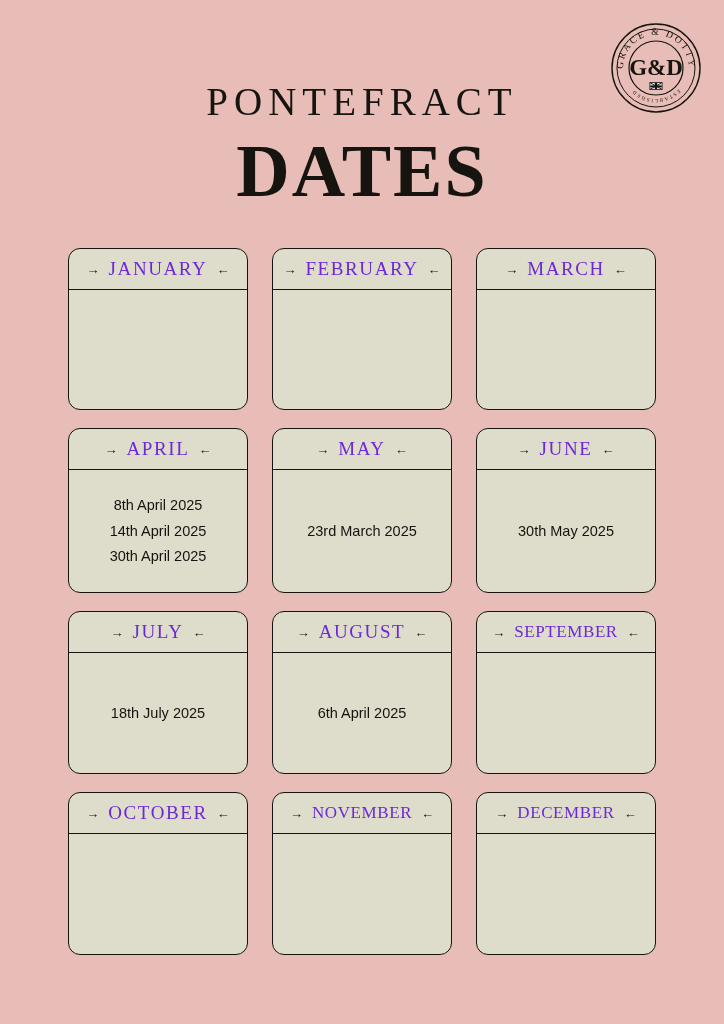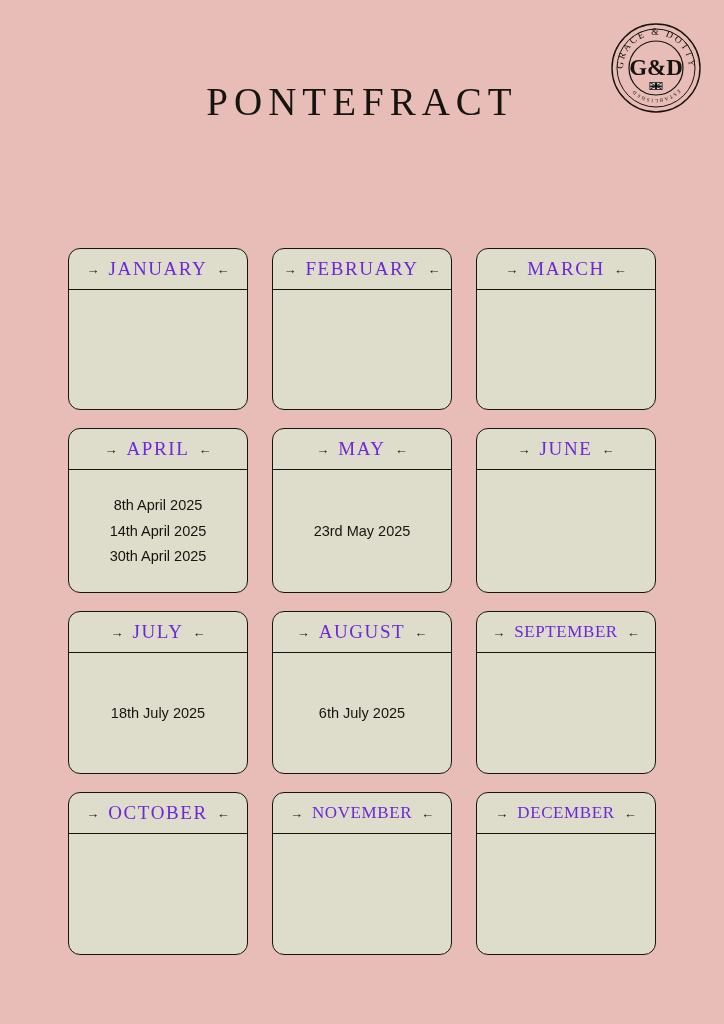--- a/index.html
+++ b/index.html
@@ -139,20 +139,21 @@
       <rect x="0.8" y="0.8" width="11.4" height="6.4" fill="#dfe3ea"></rect>
       <path d="M0.8,0.8 L12.2,7.2 M12.2,0.8 L0.8,7.2" stroke="#16140f" stroke-width="0.9"></path>
       <rect x="5.4" y="0.8" width="2.2" height="6.4" fill="#16140f"></rect>
       <rect x="0.8" y="3.4" width="11.4" height="1.9" fill="#16140f"></rect>
     </g>
   </svg>
 </div>
 
 <div class="title-block">
   <div class="title-main">PONTEFRACT</div>
+  <div class="title-sub">DATES</div>
 </div>
 
 <div class="grid">
 
   <div class="month-card h-tall">
     <div class="month-head">
       <span class="arrow">→</span>
       <span class="month-name">JANUARY</span>
       <span class="arrow">←</span>
     </div>
@@ -190,51 +191,54 @@
     </div>
   </div>
 
   <div class="month-card h-mid">
     <div class="month-head">
       <span class="arrow">→</span>
       <span class="month-name">MAY</span>
       <span class="arrow">←</span>
     </div>
     <div class="month-body">
-      <div class="date-line">23rd May 2025</div>
+      <div class="date-line">23rd March 2025</div>
     </div>
   </div>
 
   <div class="month-card h-mid">
     <div class="month-head">
       <span class="arrow">→</span>
       <span class="month-name">JUNE</span>
       <span class="arrow">←</span>
     </div>
+    <div class="month-body">
+      <div class="date-line">30th May 2025</div>
+    </div>
   </div>
 
   <div class="month-card h-short">
     <div class="month-head">
       <span class="arrow">→</span>
       <span class="month-name">JULY</span>
       <span class="arrow">←</span>
     </div>
     <div class="month-body">
       <div class="date-line">18th July 2025</div>
     </div>
   </div>
 
   <div class="month-card h-short">
     <div class="month-head">
       <span class="arrow">→</span>
       <span class="month-name">AUGUST</span>
       <span class="arrow">←</span>
     </div>
     <div class="month-body">
-      <div class="date-line">6th July 2025</div>
+      <div class="date-line">6th April 2025</div>
     </div>
   </div>
 
   <div class="month-card h-short">
     <div class="month-head">
       <span class="arrow">→</span>
       <span class="month-name tight">SEPTEMBER</span>
       <span class="arrow">←</span>
     </div>
     <div class="month-body">

